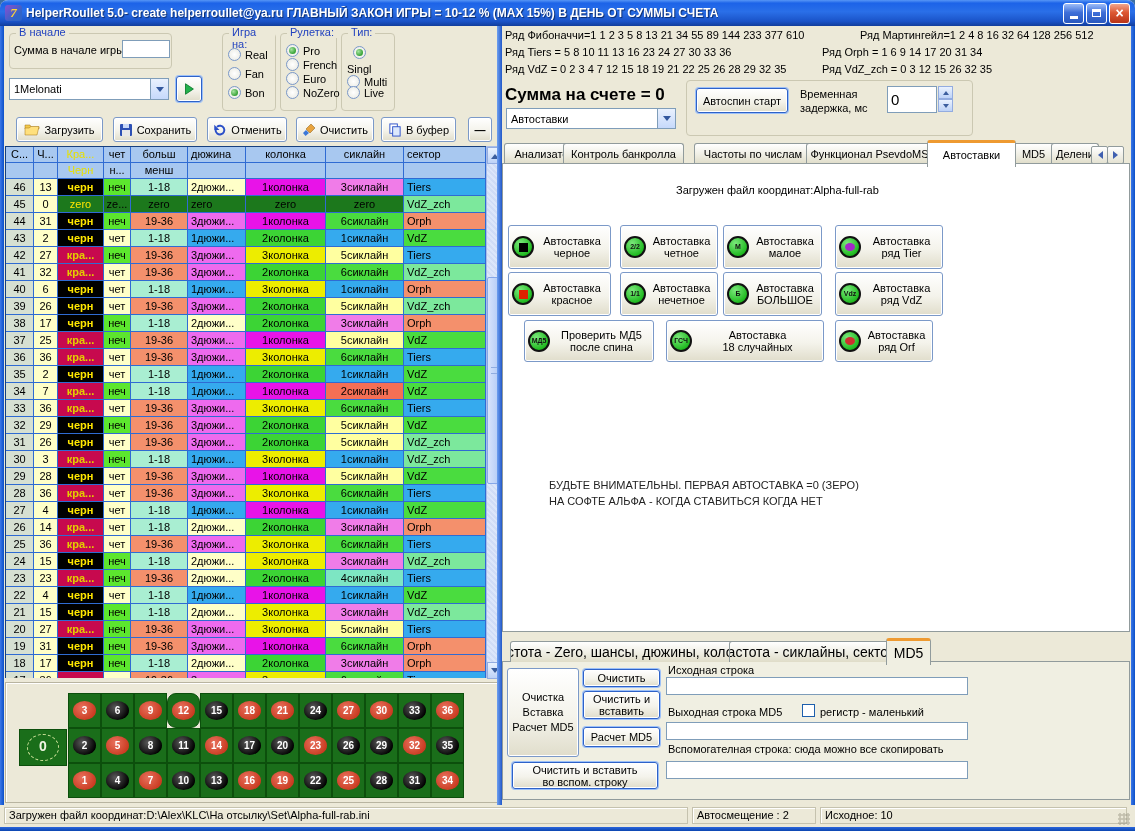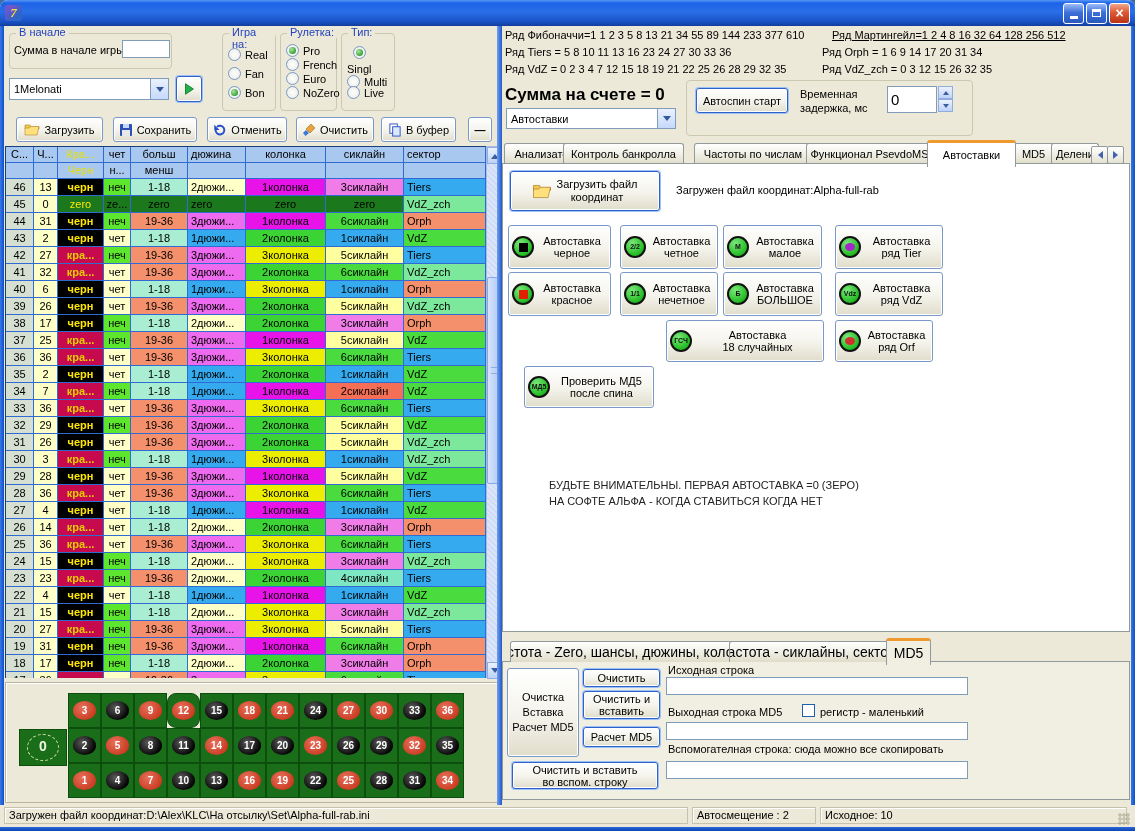--- a/index.html
+++ b/index.html
@@ -110,20 +110,21 @@
   .spb{width:15px;height:13px;background:linear-gradient(#EAF2FE,#BDD2F7);border:1px solid #93ACE0;
       display:flex;align-items:center;justify-content:center;box-sizing:border-box;}
 </style>
 </head>
 <body>
 
 <div class="window">
 
   <div class="titlebar">
     <span class="app-icon">7</span>
+    <span class="title-text">HelperRoullet 5.0- create helperroullet@ya.ru ГЛАВНЫЙ ЗАКОН ИГРЫ = 10-12 % (MAX 15%) В ДЕНЬ ОТ СУММЫ СЧЕТА</span>
     <span class="winbtns">
       <span class="wbtn wmin">
           <span class="gmin"></span>
         </span>
       <span class="wbtn wmax">
           <span class="gmax"></span>
         </span>
       <span class="wbtn wclose">×</span>
     </span>
   </div>
@@ -724,21 +725,21 @@
       <div class="bcell" style="left: 425px; top: 80px;">
         <div class="oval red">34</div>
       </div>
     </div>
 
   <div class="abs splitter"></div>
 
   <div class="infoline" style="left:505px;top:29px;">Ряд Фибоначчи=1 1 2 3 5 8 13 21 34 55 89 144 233 377 610</div>
   <div class="infoline" style="left:505px;top:46px;">Ряд Tiers = 5 8 10 11 13 16 23 24 27 30 33 36</div>
   <div class="infoline" style="left:505px;top:63px;">Ряд VdZ = 0 2 3 4 7 12 15 18 19 21 22 25 26 28 29 32 35</div>
-  <div class="infoline" style="left:832px;top:29px;text-decoration:underline;">Ряд Мартингейл=1 2 4 8 16 32 64 128 256 512</div>
+  <div class="infoline" style="left:860px;top:29px;">Ряд Мартингейл=1 2 4 8 16 32 64 128 256 512</div>
   <div class="infoline" style="left:822px;top:46px;">Ряд Orph = 1 6 9 14 17 20 31 34</div>
   <div class="infoline" style="left:822px;top:63px;">Ряд VdZ_zch = 0 3 12 15 26 32 35</div>
 
   <div class="abs balance" style="left:505px;top:85px;">Сумма на счете = 0</div>
   <div class="abs combo" style="left:506px;top:108px;width:170px;height:21px;">
     <span class="cv">Автоставки</span>
     <span class="cb">
         <span class="arr-d"></span>
       </span>
   </div>
@@ -770,30 +771,20 @@
     </div>
   <span class="tsarr" style="left:1091px;">
       <span class="tri-l"></span>
     </span>
   <span class="tsarr" style="left:1107px;">
       <span class="tri-r"></span>
     </span>
 
   <div class="abs panelW"></div>
 
-  <div class="abs btn focused" style="left:510px;top:171px;width:150px;height:40px;z-index:6;">
-    <svg width="20" height="17" viewBox="0 0 16 14">
-      <path d="M1 2h5l1 2h8v2H1z" fill="#F2C94C" stroke="#A07010" stroke-width=".5"></path>
-      <path d="M1 5h4l2-1.5h8L13 12H1z" fill="#FFE07D" stroke="#A07010" stroke-width=".5"></path>
-    </svg>
-    <span style="line-height:13px;text-align:center;">
-      <div>Загрузить файл</div>
-        <div>координат</div>
-    </span>
-  </div>
   <div class="abs" style="left:676px;top:184px;z-index:6;">Загружен файл координат:Alpha-full-rab</div>
 
   <div id="stakebtns">
       <div class="stake-btn" style="left: 508px; top: 225px; width: 95px; height: 38px; z-index: 6;">
         <div class="icircle">
           <div class="isq" style="background: rgb(0, 0, 0);"></div>
         </div>
         <div class="stxt">
           <div>Автоставка</div>
           <div>черное</div>
@@ -845,21 +836,21 @@
           <div>БОЛЬШОЕ</div>
         </div>
       </div>
       <div class="stake-btn" style="left: 835px; top: 272px; width: 100px; height: 38px; z-index: 6;">
         <div class="icircle">Vdz</div>
         <div class="stxt">
           <div>Автоставка</div>
           <div>ряд VdZ</div>
         </div>
       </div>
-      <div class="stake-btn" style="left: 524px; top: 320px; width: 122px; height: 36px; z-index: 6; margin-top: 46px;">
+      <div class="stake-btn" style="left: 524px; top: 320px; width: 122px; height: 36px; z-index: 6;">
         <div class="icircle">МД5</div>
         <div class="stxt">
           <div>Проверить МД5</div>
           <div>после спина</div>
         </div>
       </div>
       <div class="stake-btn" style="left: 666px; top: 320px; width: 150px; height: 36px; z-index: 6;">
         <div class="icircle">ГСЧ</div>
         <div class="stxt">
           <div>Автоставка</div>

